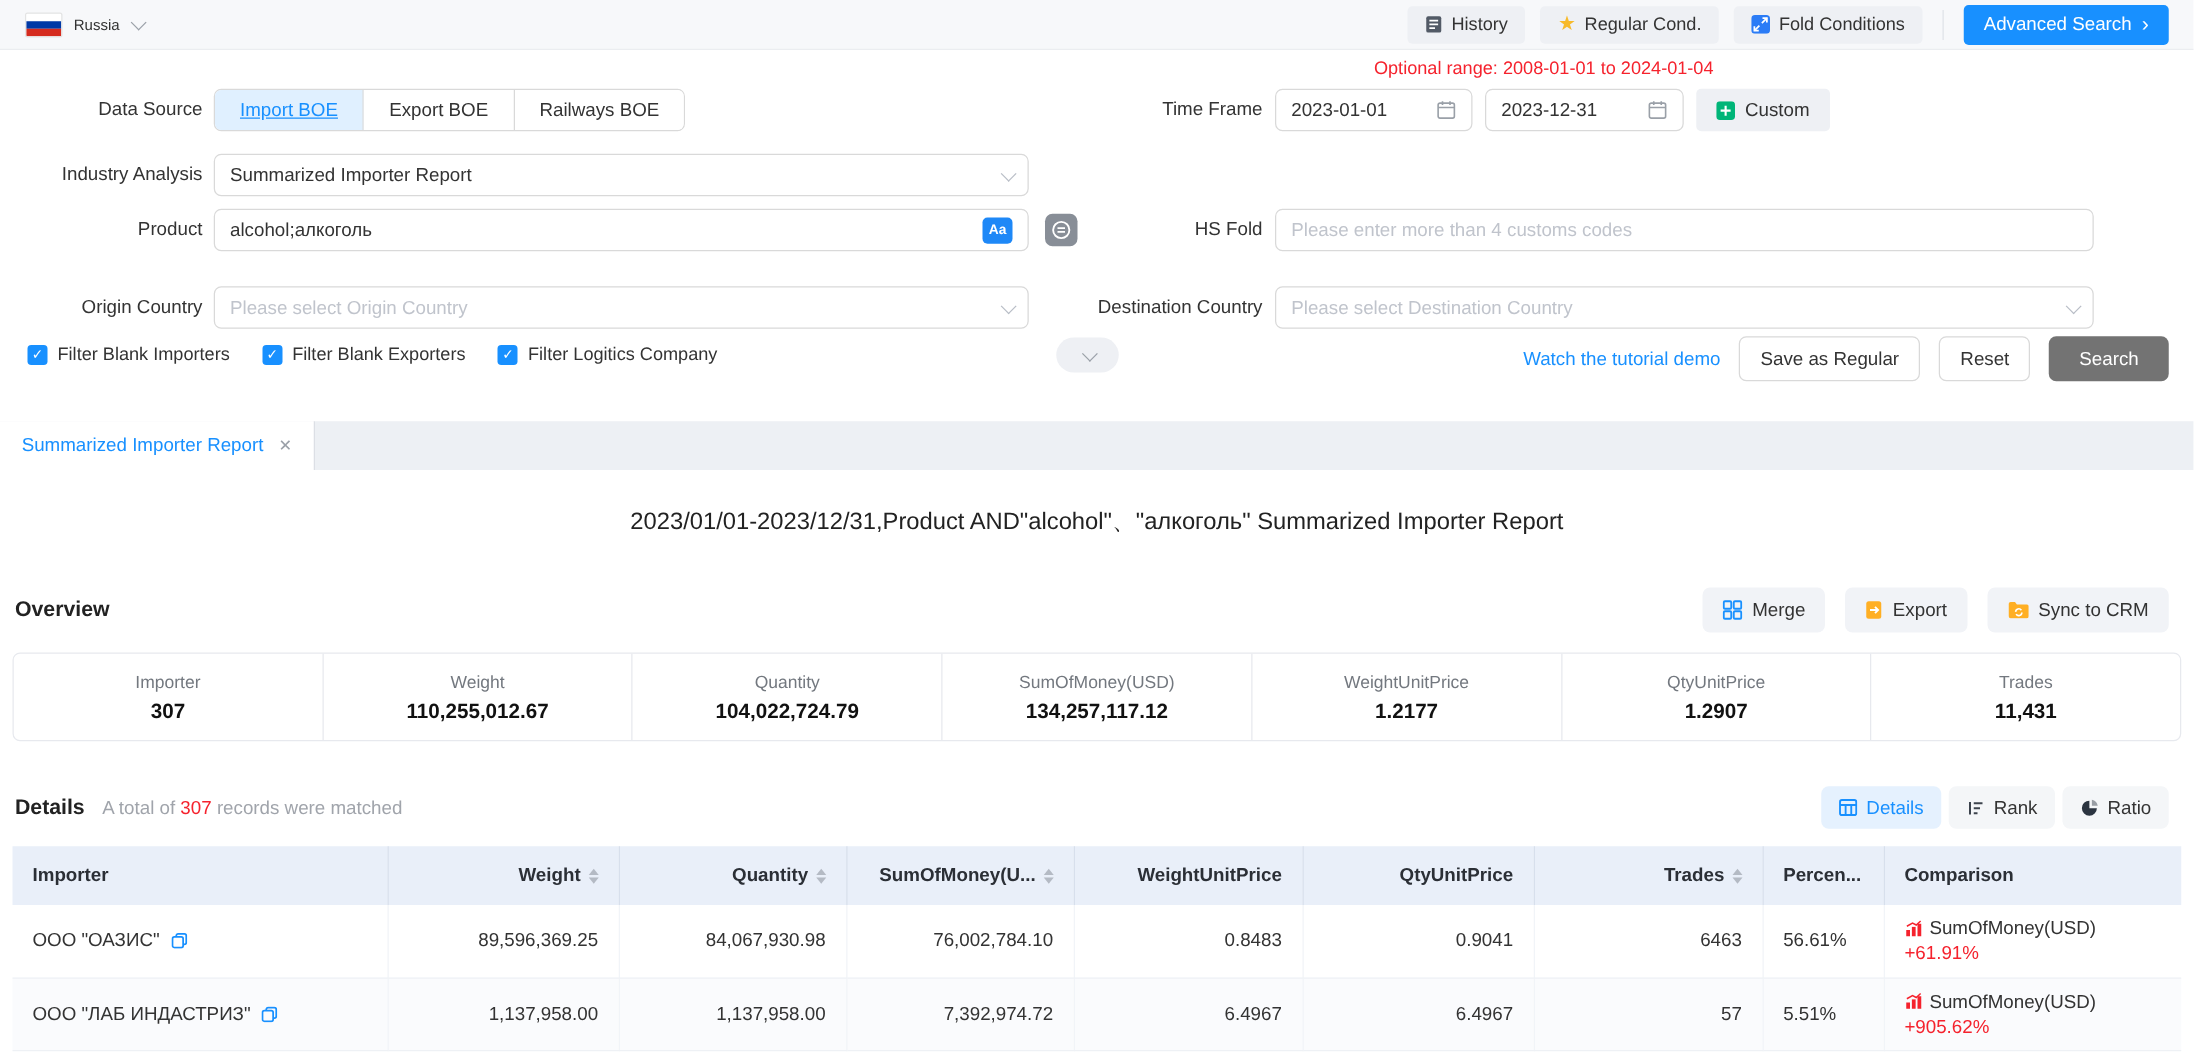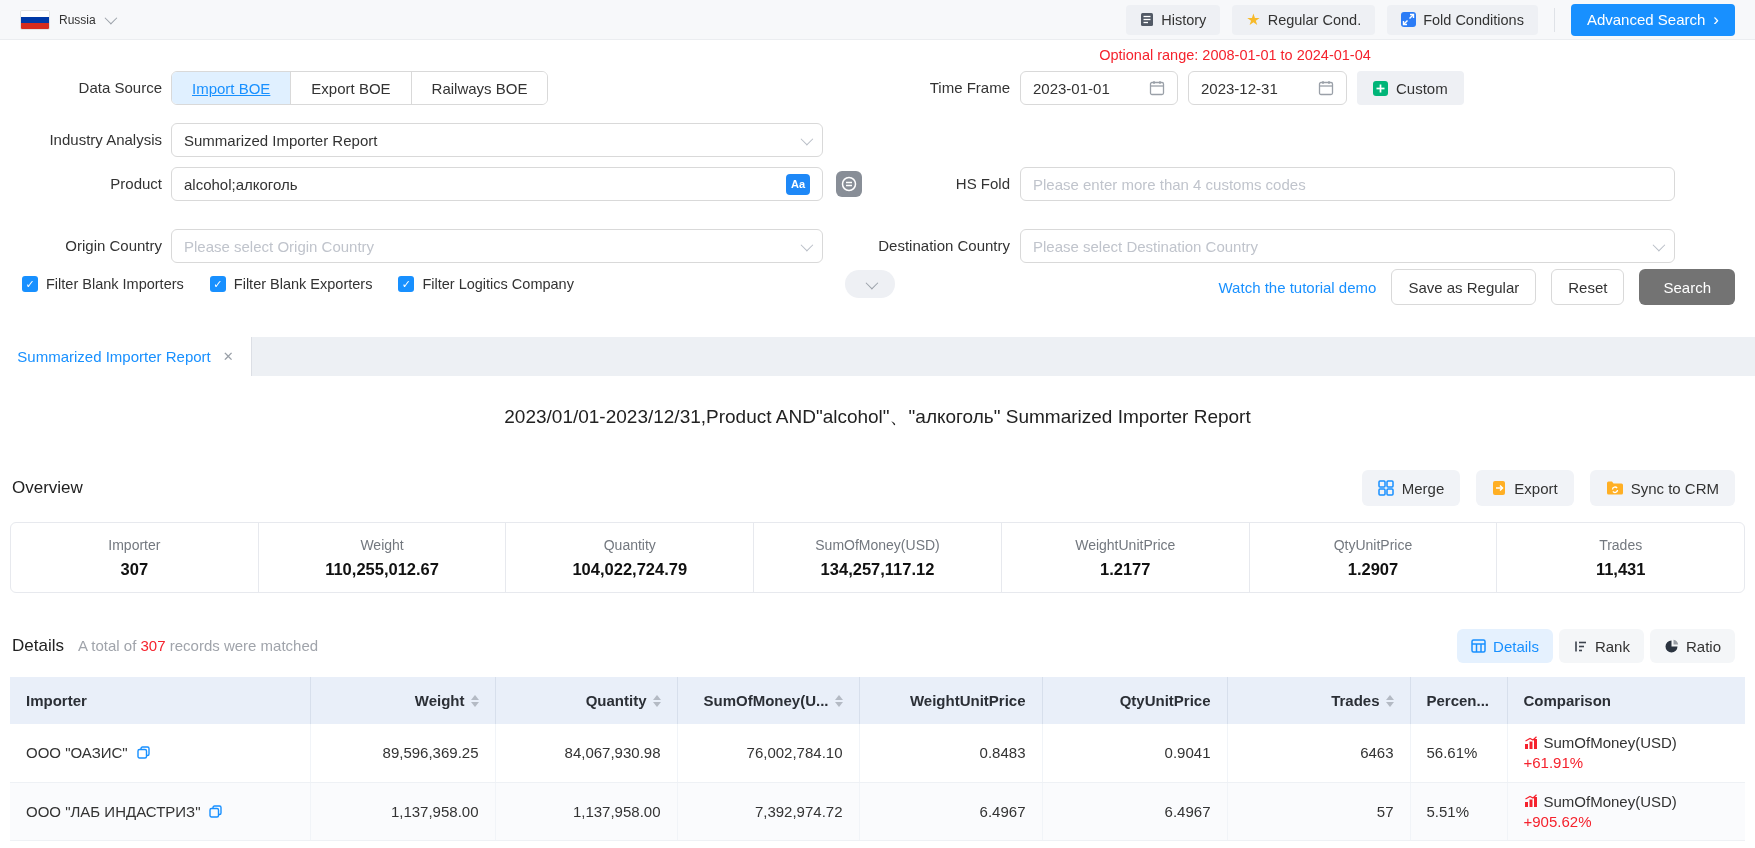--- a/index.html
+++ b/index.html
@@ -84,21 +84,21 @@
          border-right:1px solid #dcdfe5; display:flex; align-items:center; justify-content:center;
          gap:12px; cursor:pointer; }
   .tab-title { color:#1890ff; font-size:15px; }
   .tab-x { color:#9aa0a8; font-size:13px; cursor:pointer; }
 
   
   .report-title { position:absolute; top:404px; left:0; width:1755px; text-align:center;
                   font-size:19px; color:#222; font-weight:500; }
   .ov-row { position:absolute; top:470px; left:0; width:1755px; height:36px; display:flex;
             align-items:center; justify-content:space-between; padding:0 20px 0 12px; }
-  .sec-h { font-size:17px; font-weight:normal; color:#222; }
+  .sec-h { font-size:17px; font-weight:bold; color:#222; }
   .ov-actions { display:flex; gap:16px; }
   .gbtn { height:36px; display:flex; align-items:center; gap:8px; padding:0 16px; background:#f1f3f7;
           border:none; border-radius:6px; font-size:15px; color:#333; cursor:pointer; font-family:inherit; }
 
   .stats { position:absolute; top:522px; left:10px; width:1735px; height:71px; border:1px solid #e7e9ee;
            border-radius:6px; background:#fff; display:flex; }
   .stat { flex:1; display:flex; flex-direction:column; align-items:center; justify-content:center;
           border-right:1px solid #e7e9ee; }
   .stat:last-child { border-right:none; }
   .stat .lb { font-size:14px; color:#73787f; margin-bottom:7px; }

